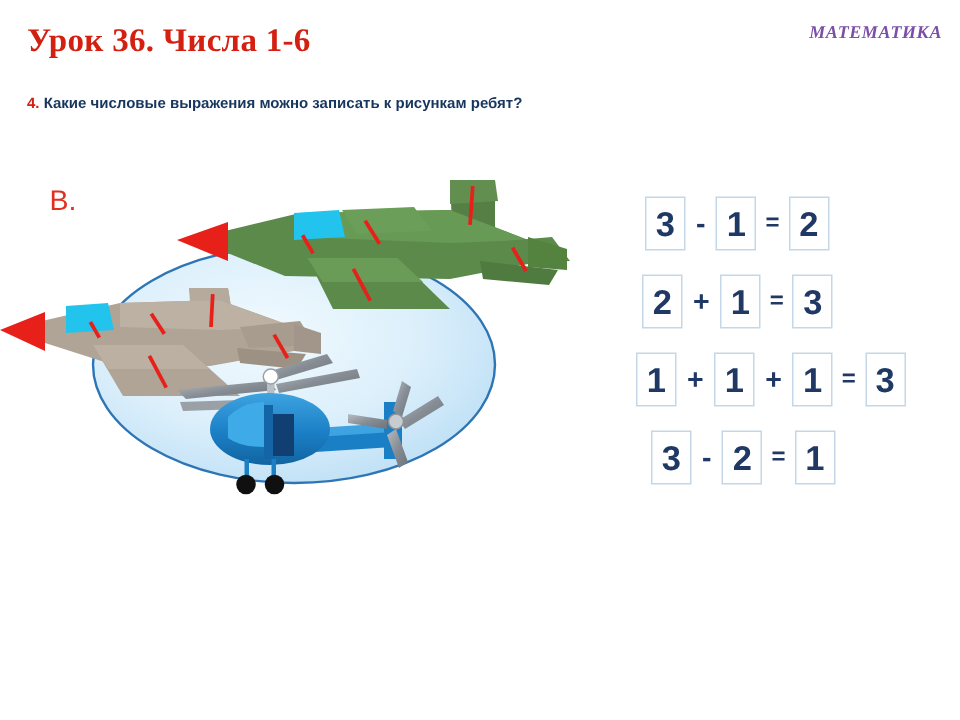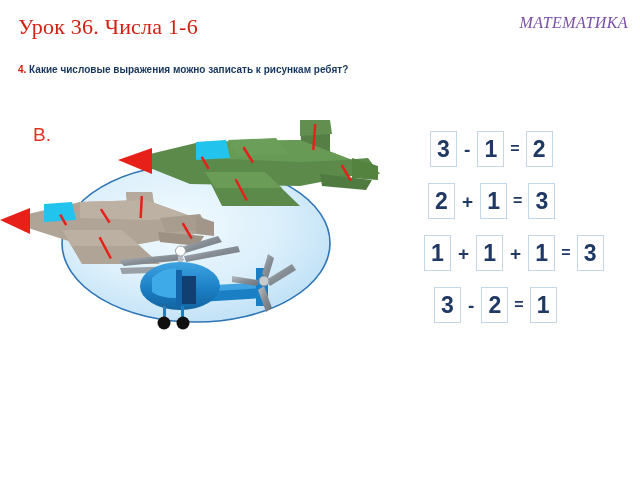--- a/index.html
+++ b/index.html
@@ -15,33 +15,33 @@
     font-family: "Liberation Sans", sans-serif;
   }
 
   
   #lesson-title {
     position: absolute;
     left: 18px;
     top: 14px;
     font-family: "Liberation Serif", serif;
     font-size: 22px;
-    font-weight: 400;
+    font-weight: 700;
     color: #d32011;
     letter-spacing: 0.2px;
     white-space: nowrap;
   }
   #subject-label {
     position: absolute;
     right: 12px;
     top: 14px;
     font-family: "Liberation Serif", serif;
     font-style: italic;
-    font-weight: 400;
-    font-size: 16px;
+    font-weight: 700;
+    font-size: 12px;
     color: #7b4ea8;
     letter-spacing: 0.4px;
     white-space: nowrap;
   }
 
   
   #task-prompt {
     position: absolute;
     left: 18px;
     top: 63px;

